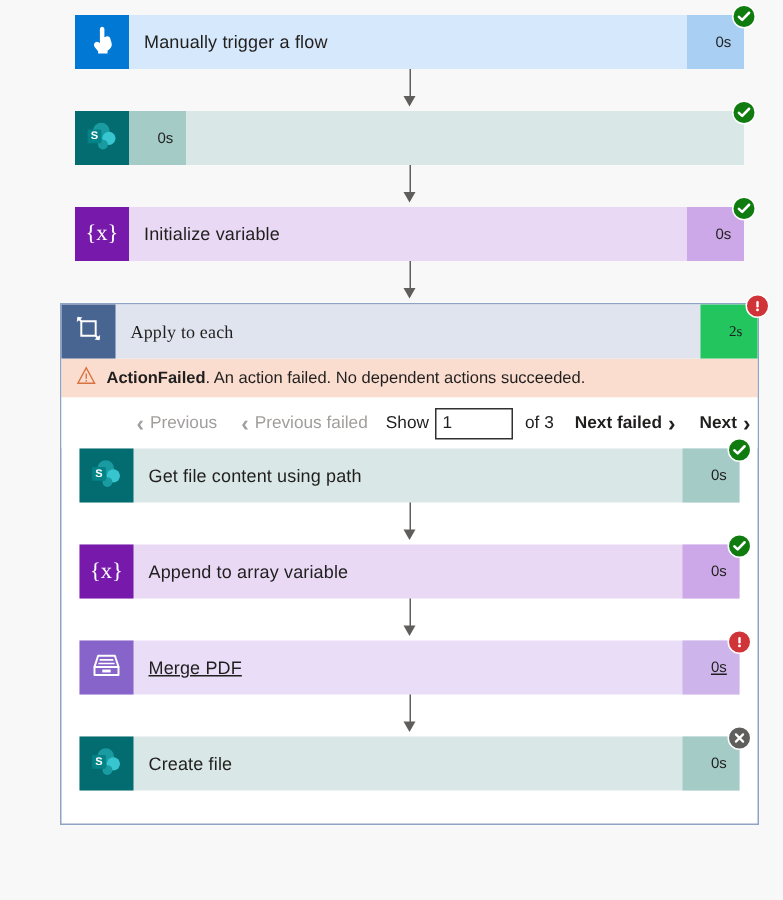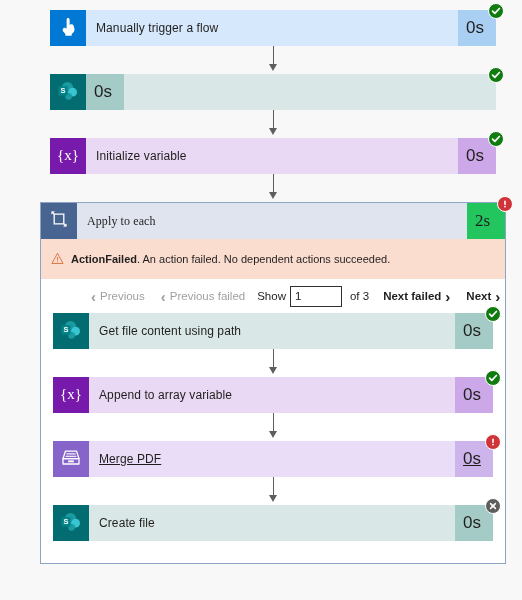--- a/index.html
+++ b/index.html
@@ -49,22 +49,22 @@
     letter-spacing: 0.1px;
     overflow: hidden;
     white-space: nowrap;
   }
   .card-duration {
     width: 38px;
     min-width: 38px;
     display: flex;
     align-items: center;
     justify-content: flex-start;
-    padding-left: 8px;
-    font-size: 17px;
+    padding-left: 19px;
+    font-size: 10px;
     color: #201f1e;
     box-sizing: border-box;
   }
 
   
   .theme-trigger   { background: #d6e8fb; }
   .theme-trigger   .card-duration { background: #a9cff2; }
   .theme-trigger   .card-icon { background: #0078d4; }
 
   .theme-sharepoint { background: #d9e8e6; }
@@ -150,21 +150,21 @@
     width: 466px;
   }
   .scope-header {
     position: relative;
     font-family: Liberation Serif, serif;
   }
   .scope-error {
     display: flex;
     align-items: center;
     background: #fbddd0;
-    height: 40px;
+    height: 26px;
     padding: 0 10px;
     box-sizing: border-box;
     font-size: 11px;
     color: #201f1e;
   }
   .scope-error .warn-icon {
     margin-right: 7px;
     display: flex;
     align-items: center;
   }

